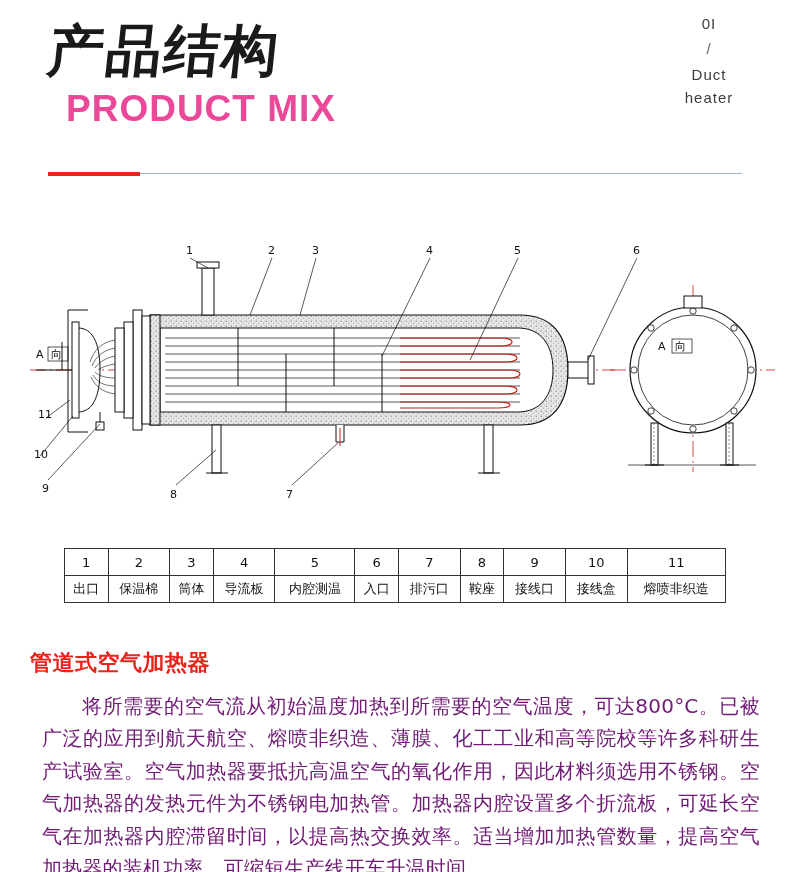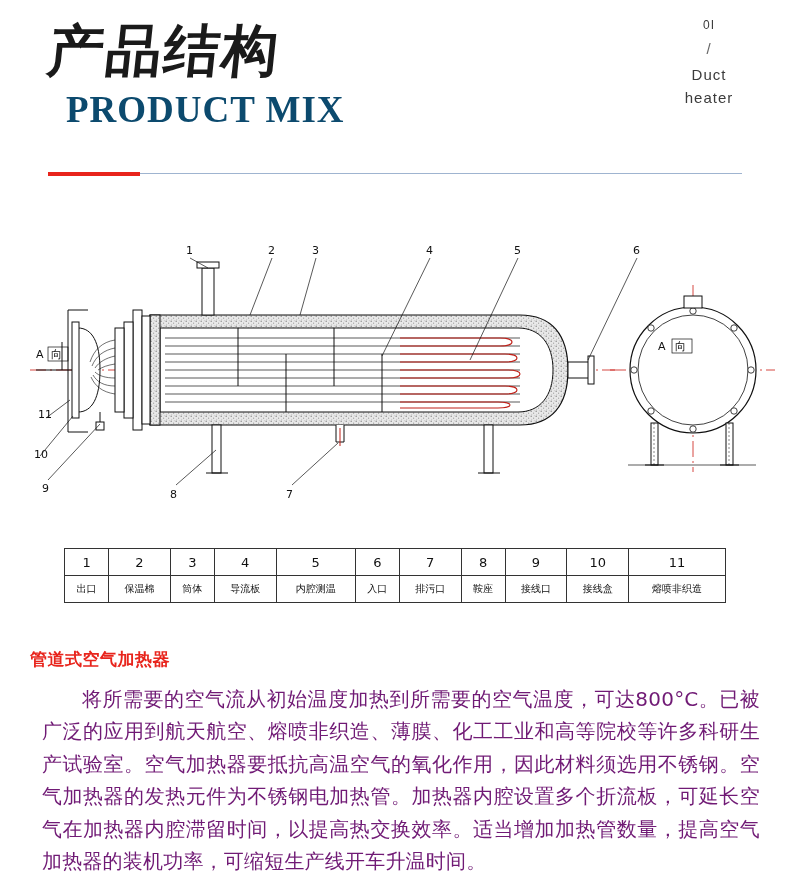--- a/index.html
+++ b/index.html
@@ -34,35 +34,35 @@
     font-family: "DejaVu Sans", sans-serif;
     transform: skewX(-6deg);
   }
   .title-en {
     position: absolute;
     left: 66px;
     top: 88px;
     font-size: 37px;
     font-weight: bold;
     letter-spacing: 1px;
-    color: #0c4a6e;
-    font-family: Liberation Serif, serif;
+    color: #ec4899;
+    font-family: Liberation Sans, sans-serif;
   }
   .corner-label {
     position: absolute;
     right: 26px;
     top: 12px;
     width: 110px;
     text-align: center;
     color: #3b3b3b;
     font-size: 15px;
     line-height: 1.55;
     letter-spacing: 1px;
   }
-  .corner-label .num { font-size: 12px; }
+  .corner-label .num { font-size: 15px; }
   .corner-label .slash { font-size: 15px; color: #666; }
   .corner-label .en1 { display:block; margin-top: 0; }
   .corner-label .en2 { display:block; }
 
   .rule-wrap {
     position: absolute;
     left: 48px;
     top: 172px;
     width: 694px;
     height: 4px;
@@ -100,32 +100,32 @@
   .legend td {
     border: 1px solid #333;
     text-align: center;
     height: 26px;
     padding: 0 2px;
     font-family: "DejaVu Sans", sans-serif;
     color: #111;
     white-space: nowrap;
   }
   .legend tr.nums td { font-size: 13px; }
-  .legend tr.names td { font-size: 10px; }
+  .legend tr.names td { font-size: 13px; }
 
   
   .body-text {
     position: absolute;
     left: 30px;
     top: 648px;
     width: 742px;
   }
   .body-title {
     color: #e8241c;
-    font-size: 17px;
+    font-size: 22px;
     font-weight: bold;
     font-family: "DejaVu Sans", sans-serif;
     margin: 0 0 6px 0;
     letter-spacing: 0.5px;
   }
   .body-para {
     margin: 12px;
     font-size: 20px;
     line-height: 1.62;
     color: #701a75;

